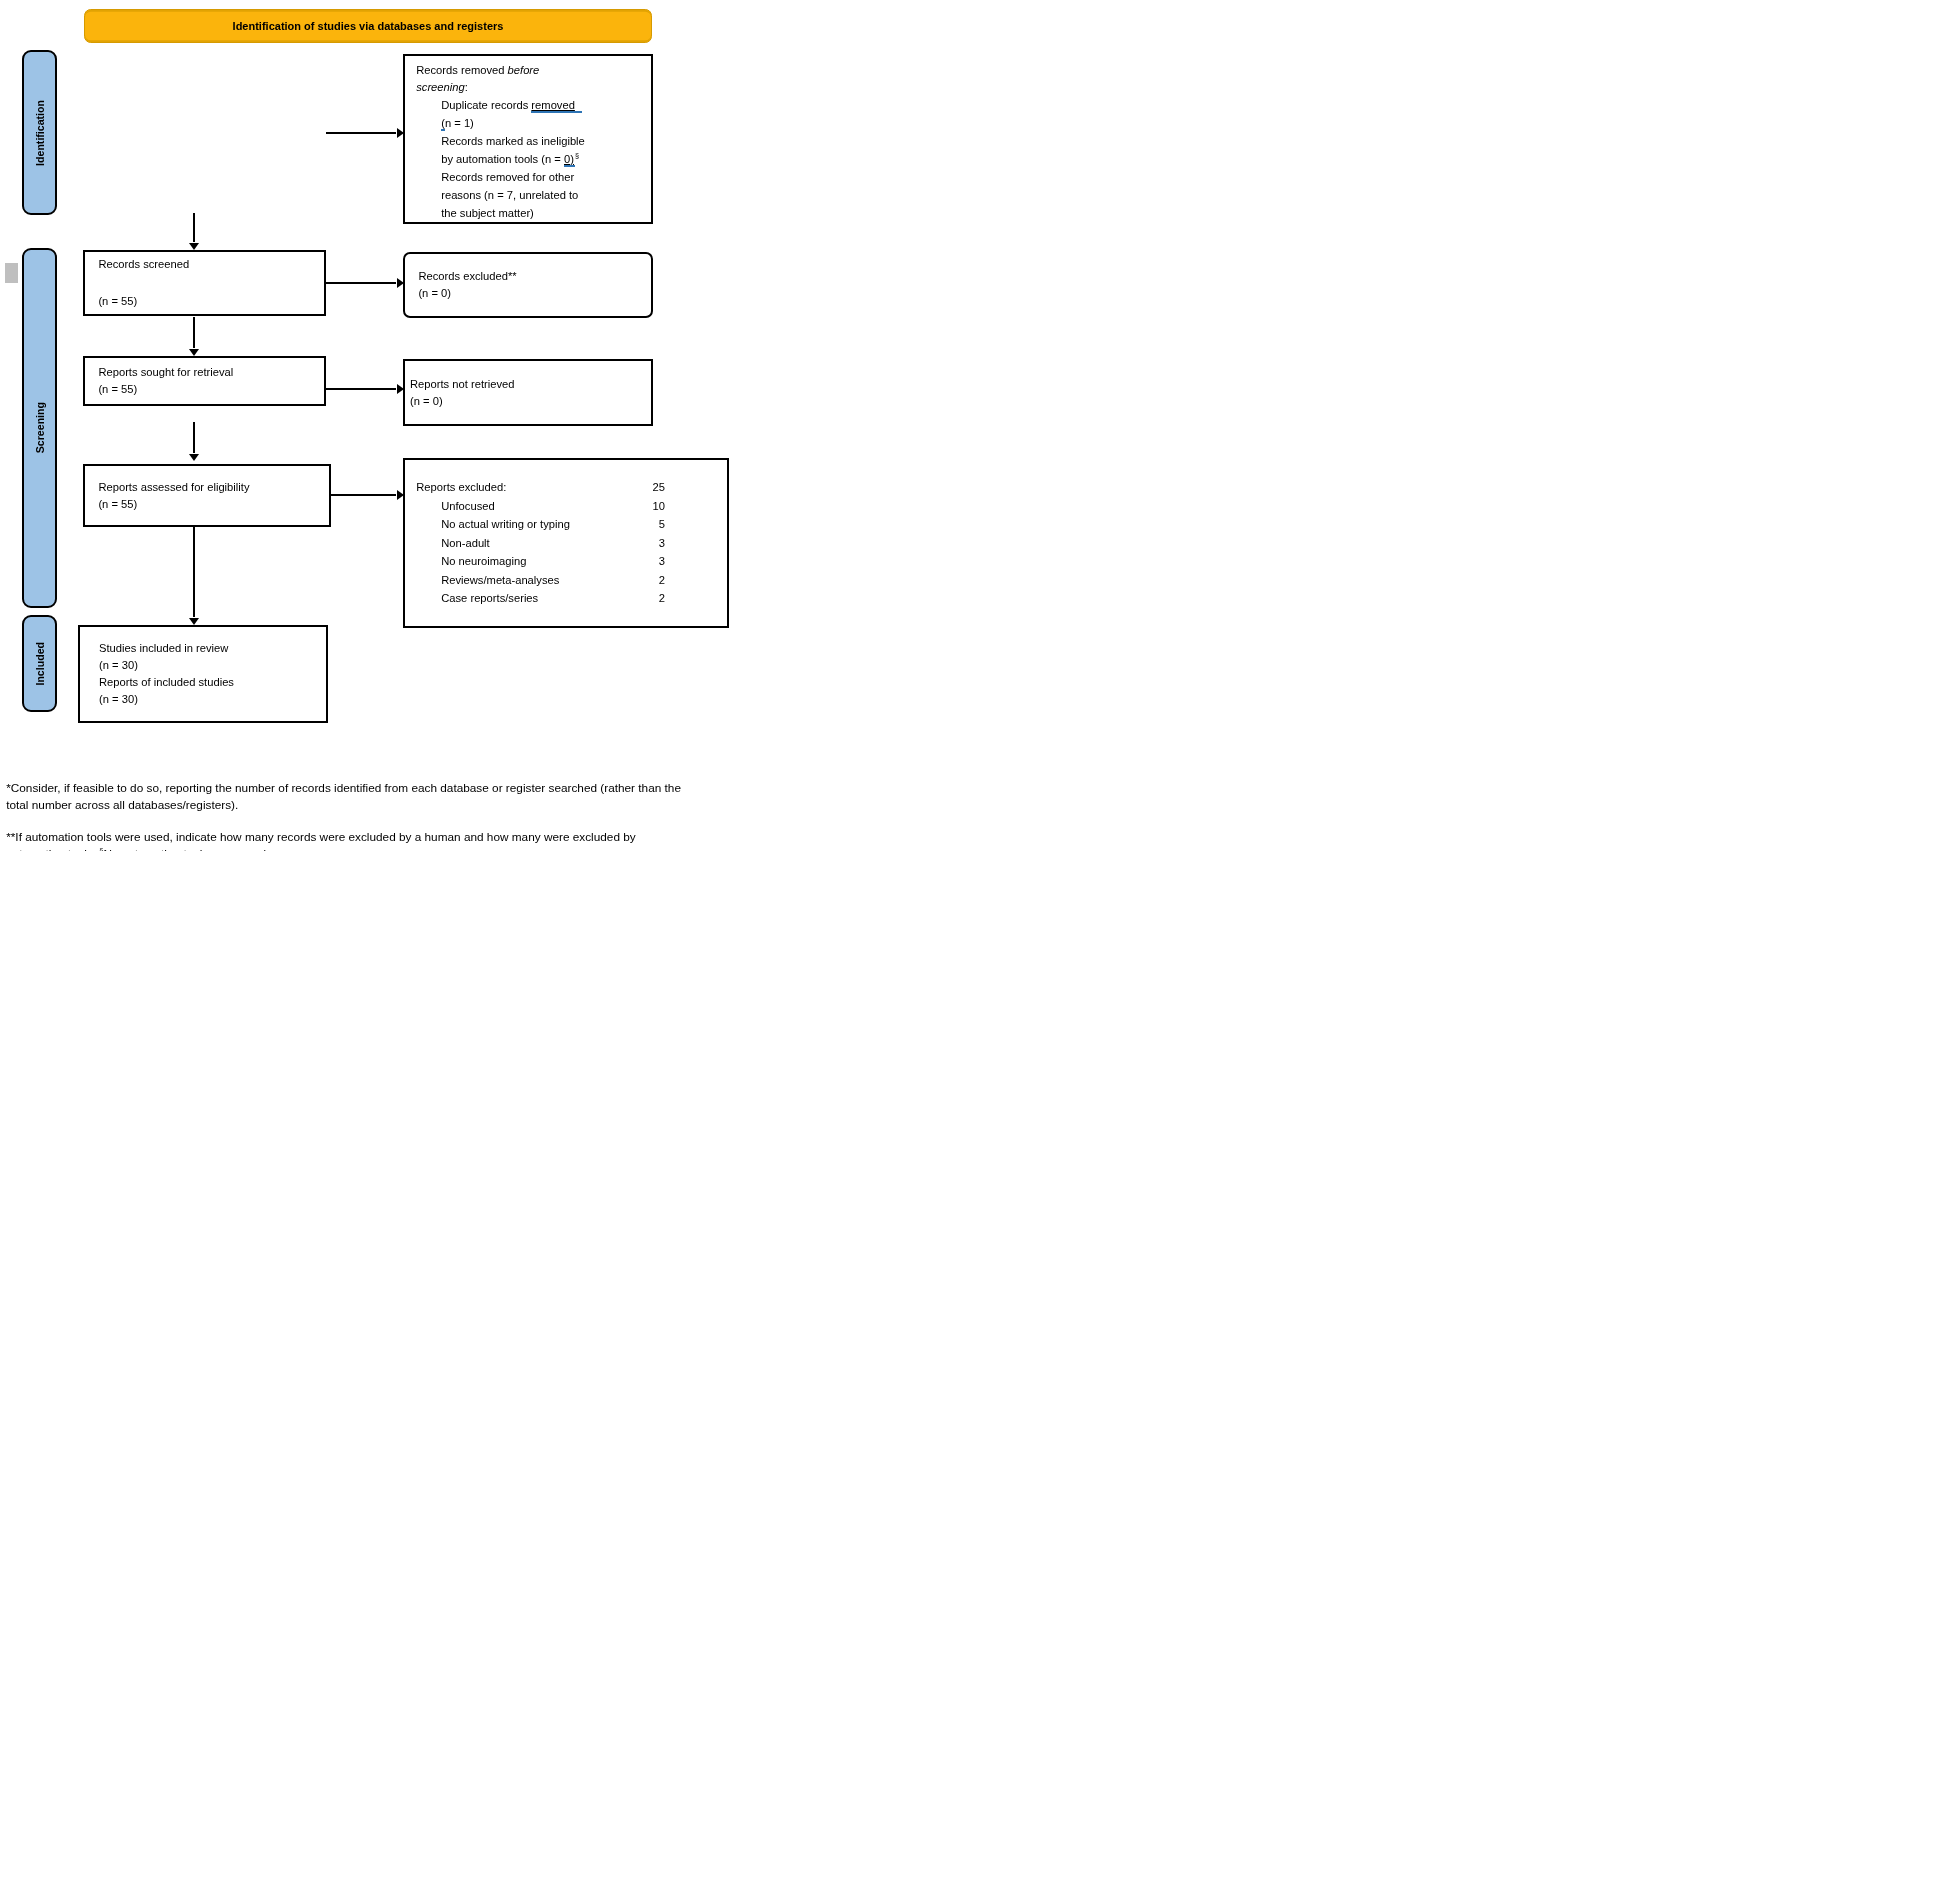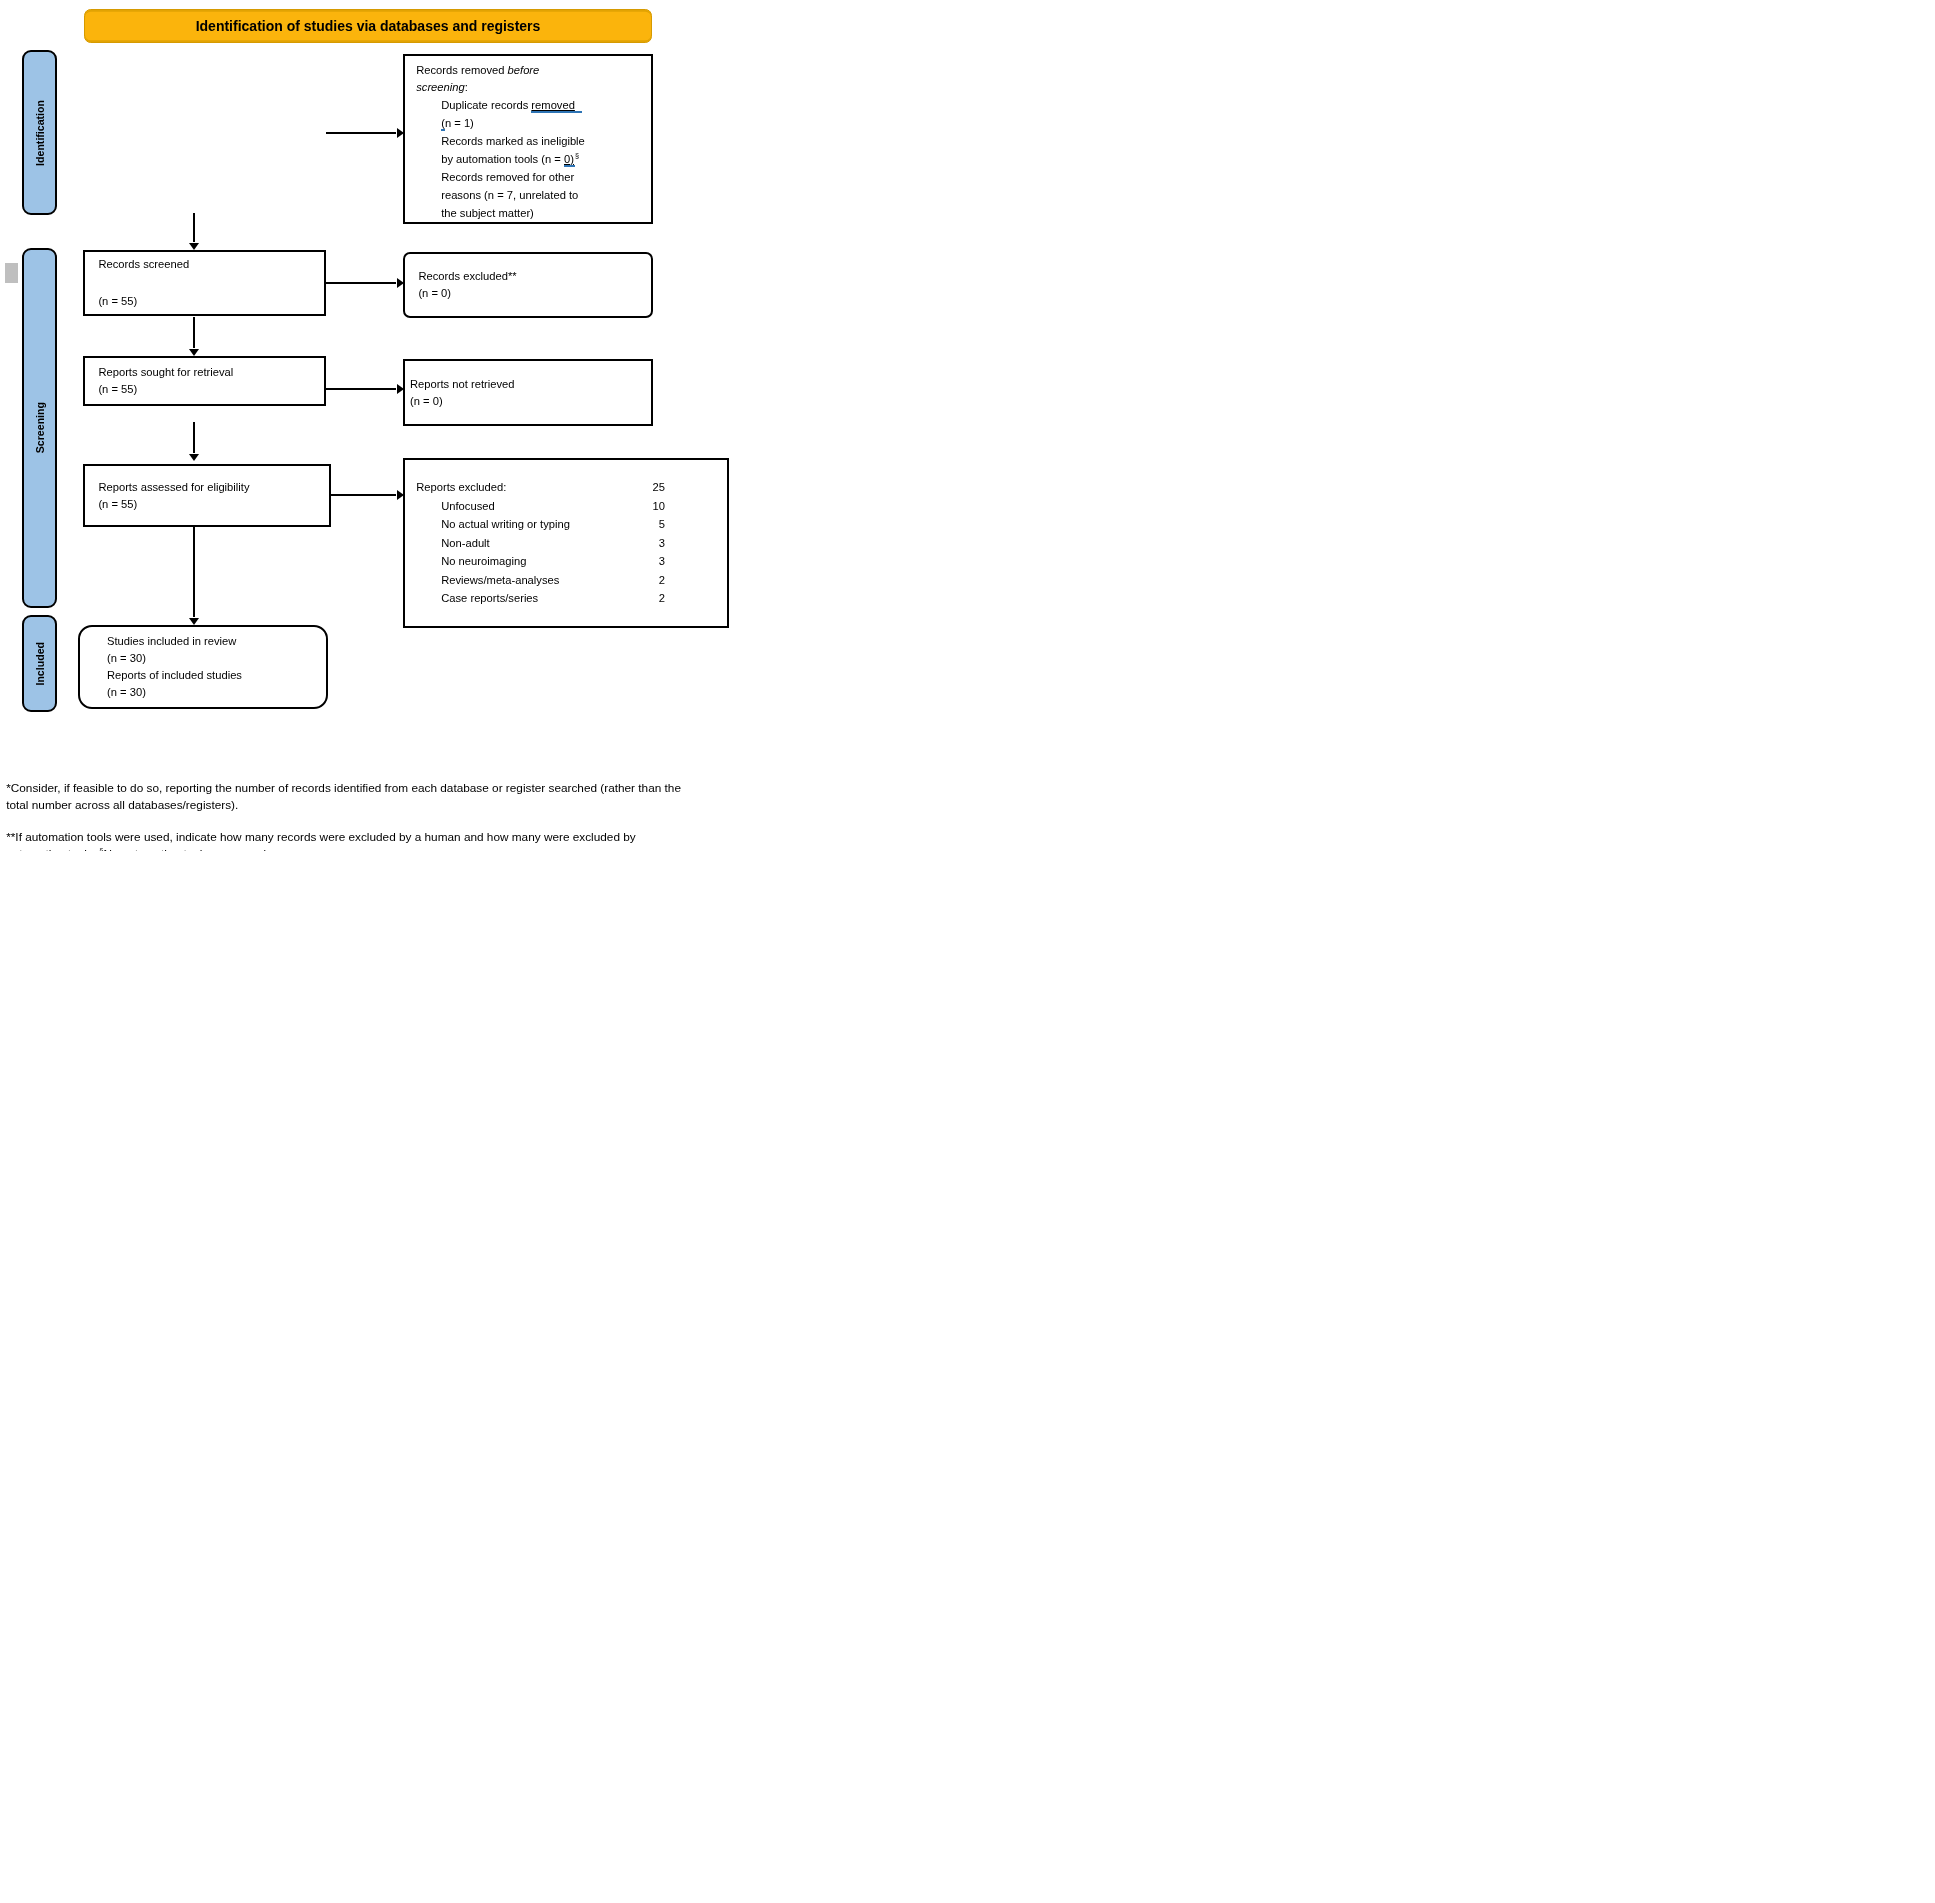--- a/index.html
+++ b/index.html
@@ -16,21 +16,21 @@
   
   .banner {
     position: absolute;
     left: 84px; top: 9px;
     width: 568px; height: 34px;
     background: #FBB40C;
     border: 1.7px solid #D69A00;
     border-radius: 6.7px;
     box-shadow: inset 0 1.7px 0 #e2a303, inset 0 -1.7px 0 #e2a303;
     display: flex; align-items: center; justify-content: center;
-    font-weight: bold; font-size: 14px;
+    font-weight: bold; font-size: 11px;
     box-sizing: border-box;
   }
 
   
   .stage {
     position: absolute;
     left: 22px; width: 35px;
     background: #9DC3E6;
     border: 2.2px solid #000;
     border-radius: 9px;
@@ -67,21 +67,21 @@
   .fbox p { margin: 0; }
 
   .box-records-identified { left: 83px; top: 52px;  width: 243px; height: 161px; padding: 0 32px 0 12.3px; }
   .box-records-removed    { left: 403px; top: 54px;  width: 250px; height: 170px; padding: 5.6px 5.6px 0 11.2px; justify-content: space-between; line-height: 17.4px; }
   .box-records-screened   { left: 83px; top: 250px; width: 243px; height: 66px; padding-left: 13.4px; gap: 20px; }
   .box-records-excluded   { left: 403px; top: 252px; width: 250px; height: 66px; padding-left: 13.4px; border-radius: 7px; }
   .box-reports-sought     { left: 83px; top: 356px; width: 243px; height: 50px; padding-left: 13.4px; }
   .box-reports-not-retrieved { left: 403px; top: 359px; width: 250px; height: 67px; padding-left: 5px; }
   .box-reports-assessed   { left: 83px; top: 464px; width: 248px; height: 63px; padding-left: 13.4px; }
   .box-reports-excluded   { left: 403px; top: 458px; width: 326px; height: 170px; padding: 0 62px 0 11.2px; line-height: 18.5px; }
-  .box-studies-included   { left: 78px; top: 625px; width: 250px; height: 84px; padding-left: 27px; border-radius: 14px; }
+  .box-studies-included   { left: 78px; top: 625px; width: 250px; height: 98px; padding-left: 19px; }
 
   .ind { padding-left: 25px; }
 
   .num-row { display: flex; }
   .num-row .lbl { flex: 1 1 auto; }
   .num-row .val { flex: 0 0 39px; text-align: right; }
 
   .it { font-style: italic; }
   sup { font-size: 7.3px; line-height: 0; }
 

